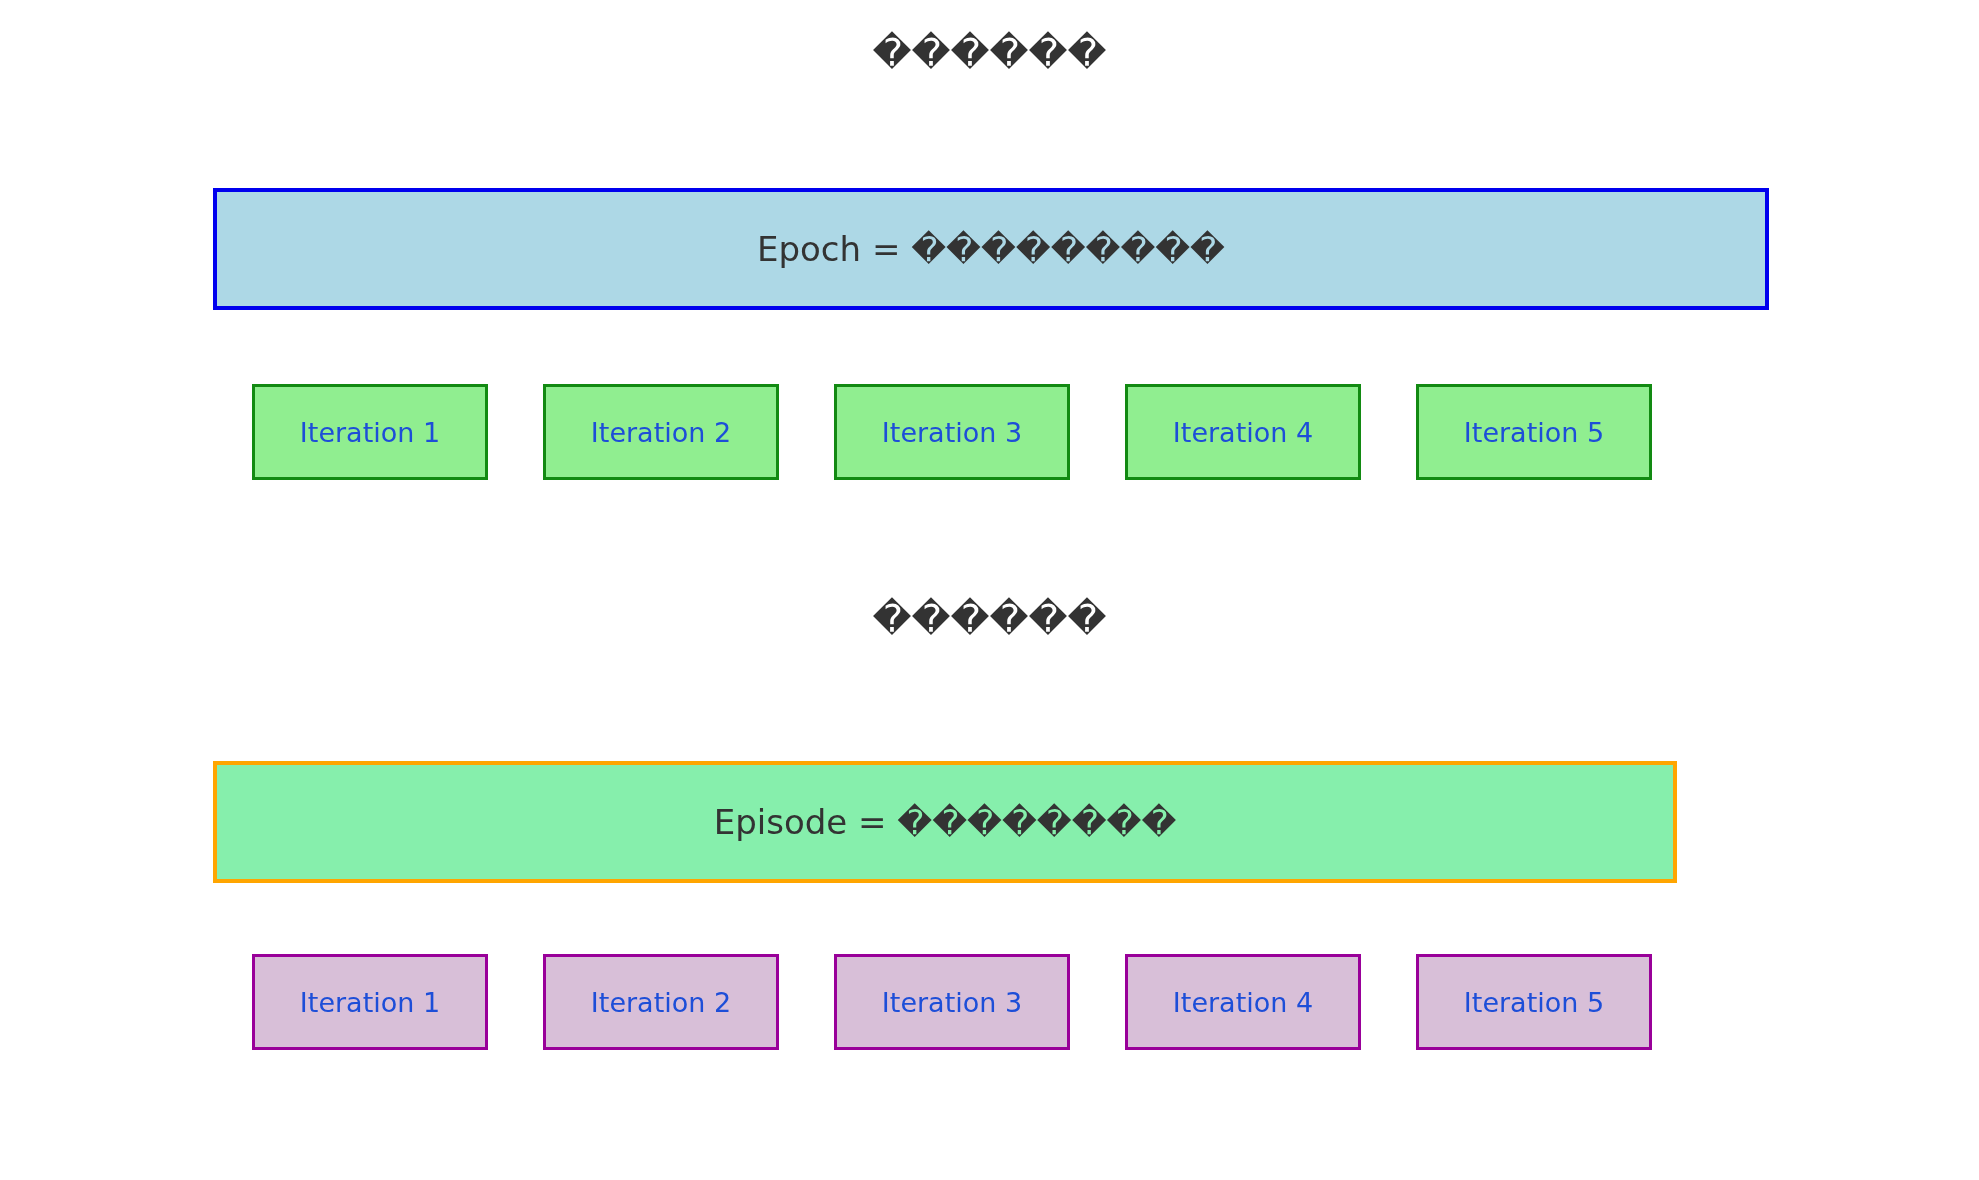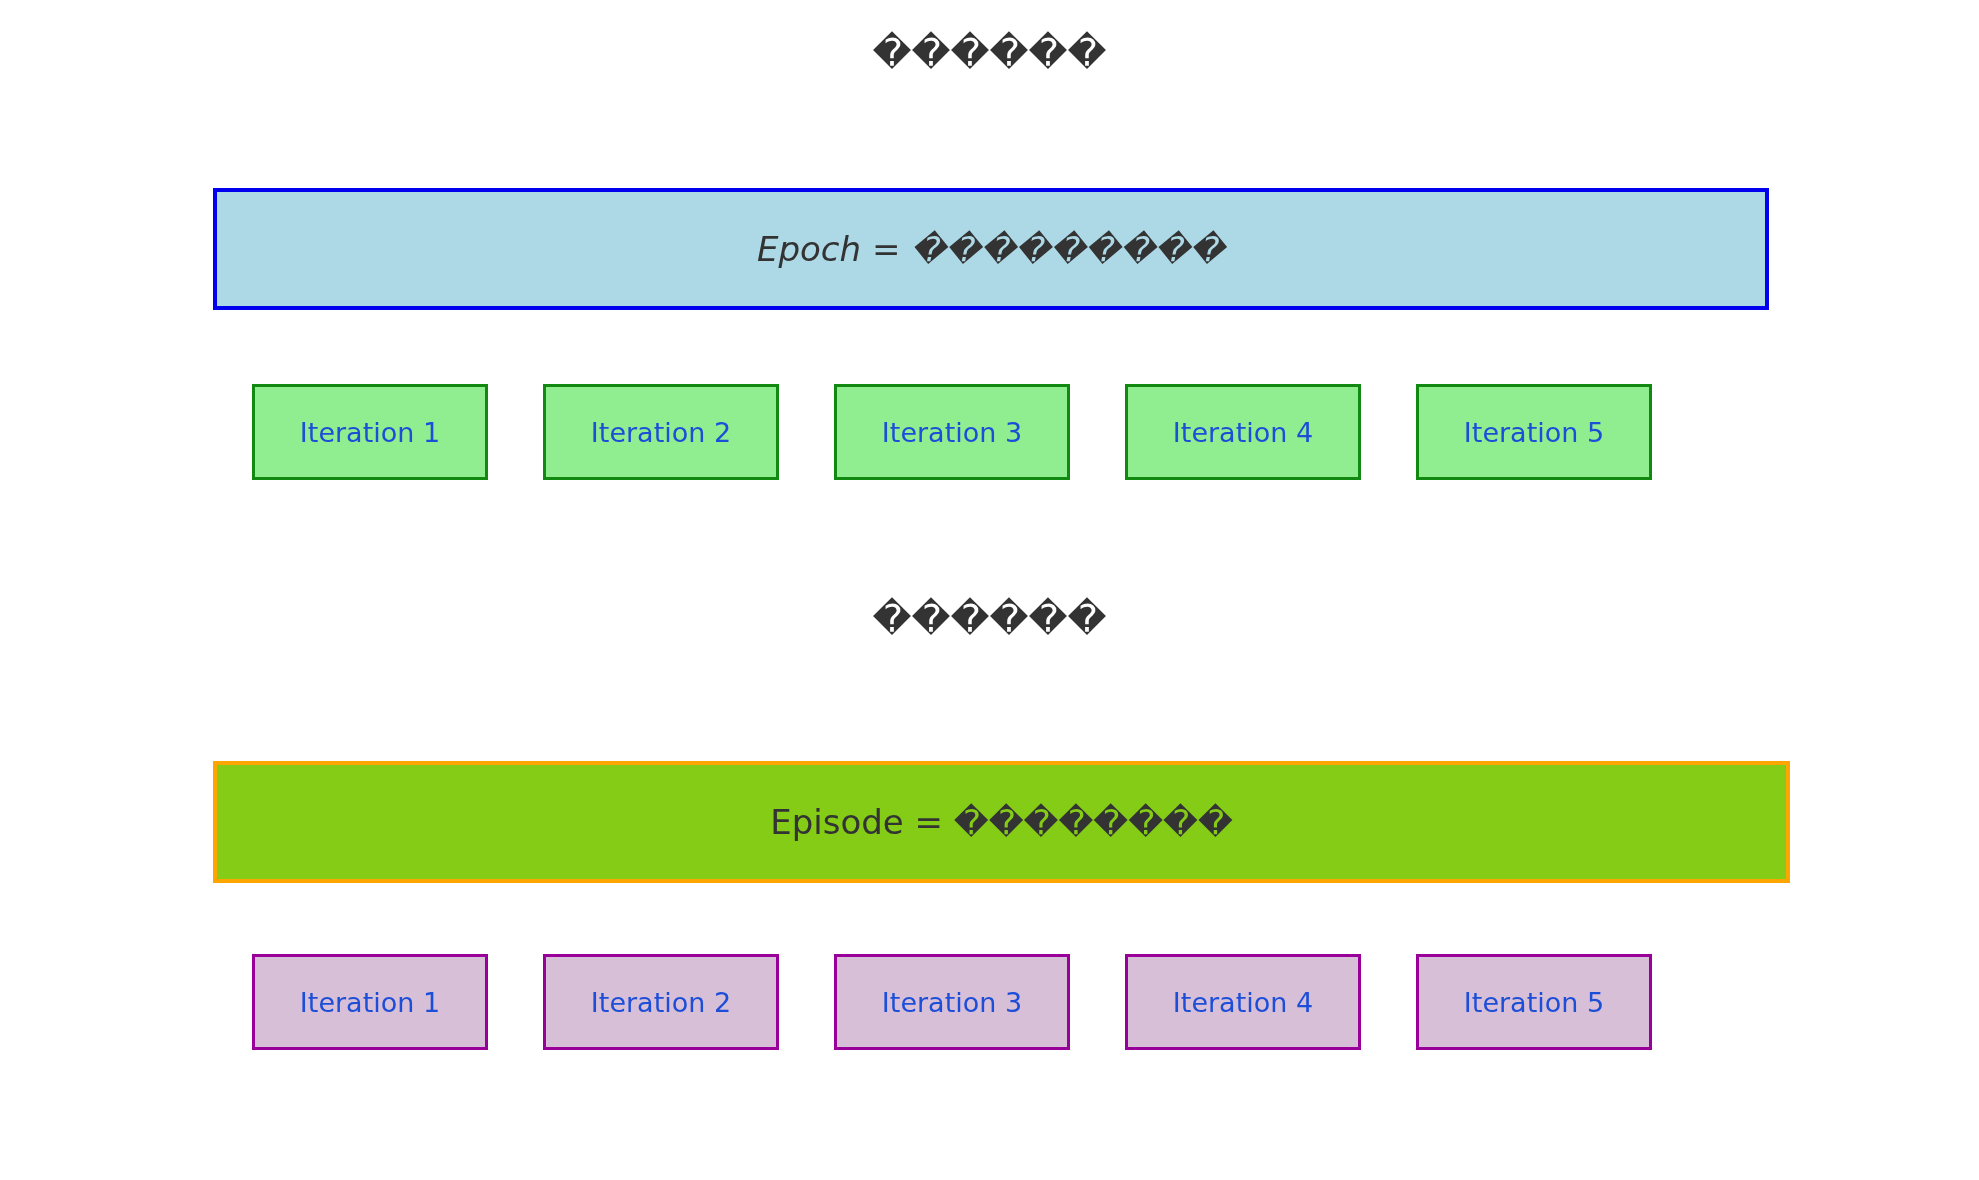--- a/index.html
+++ b/index.html
@@ -49,28 +49,27 @@
     color: #333333;
     white-space: nowrap;
   }
   #banner-epoch {
     left: 213px;
     top: 188px;
     width: 1556px;
     height: 122px;
     background: #add8e6;
     border: 4px solid #0000ee;
-    font-style: italic;
   }
   #banner-episode {
     left: 213px;
     top: 761px;
-    width: 1577px;
+    width: 1464px;
     height: 122px;
-    background: #84cc16;
+    background: #86efac;
     border: 4px solid #ffa500;
   }
 
   
   .iteration-row {
     position: absolute;
     left: 252px;
     width: 1400px;
     height: 96px;
   }

